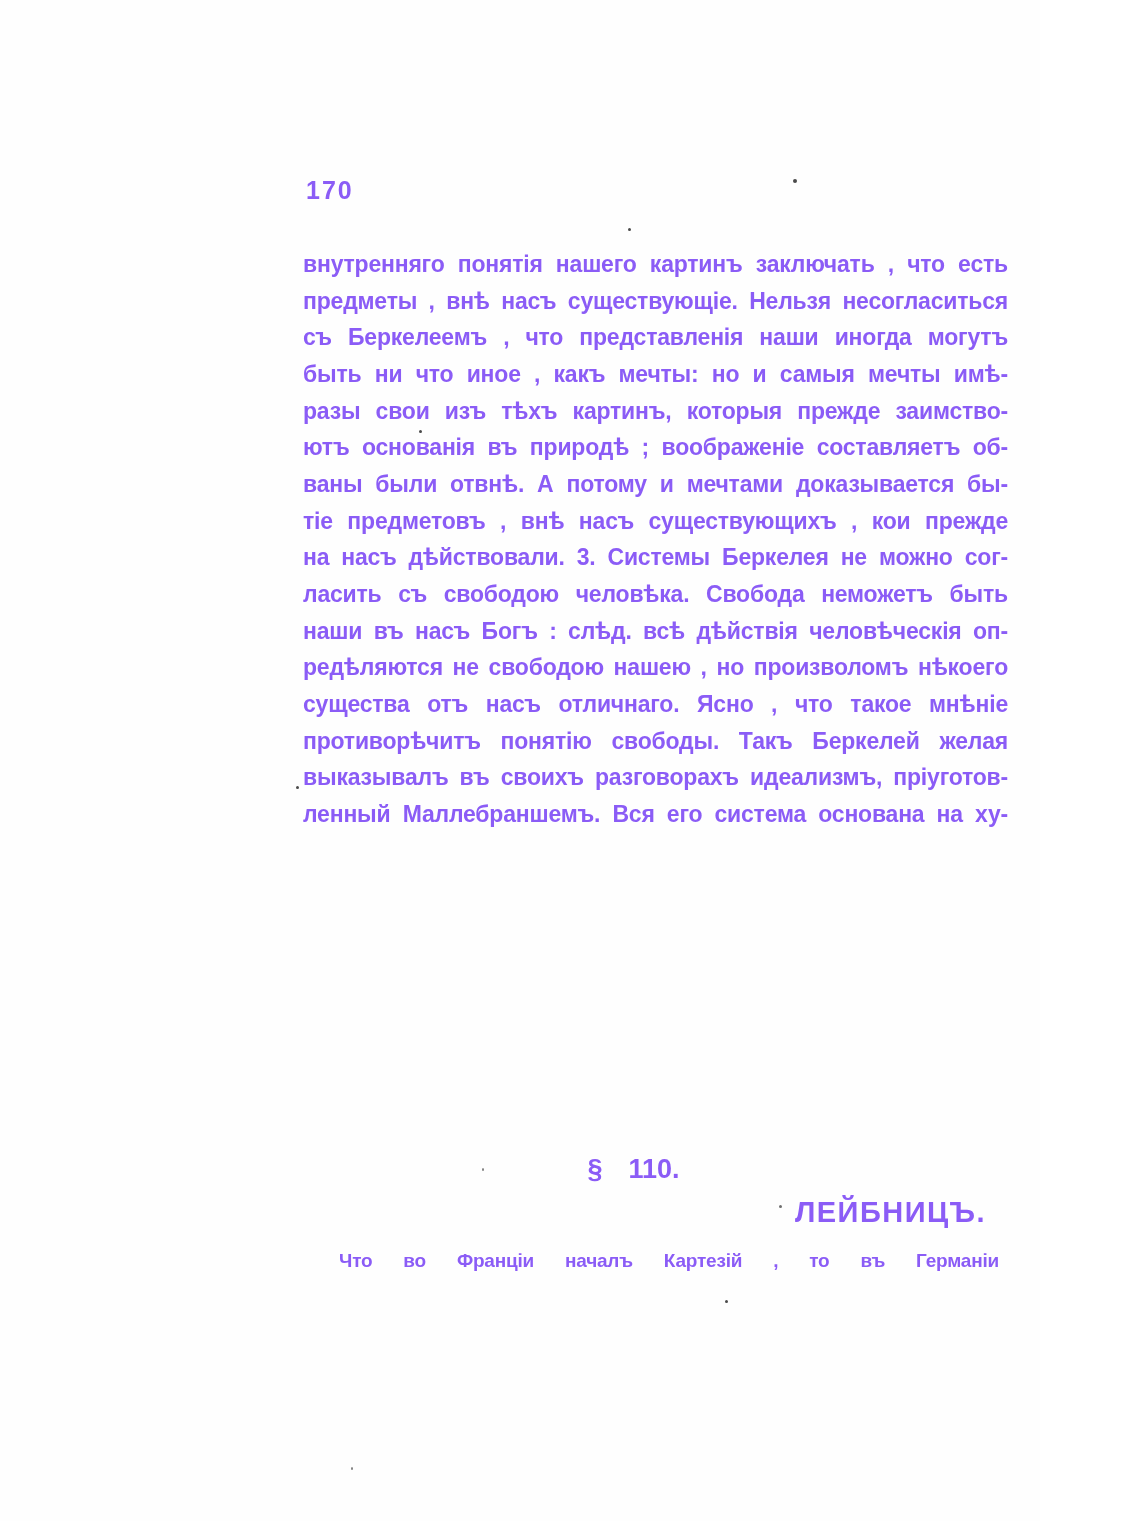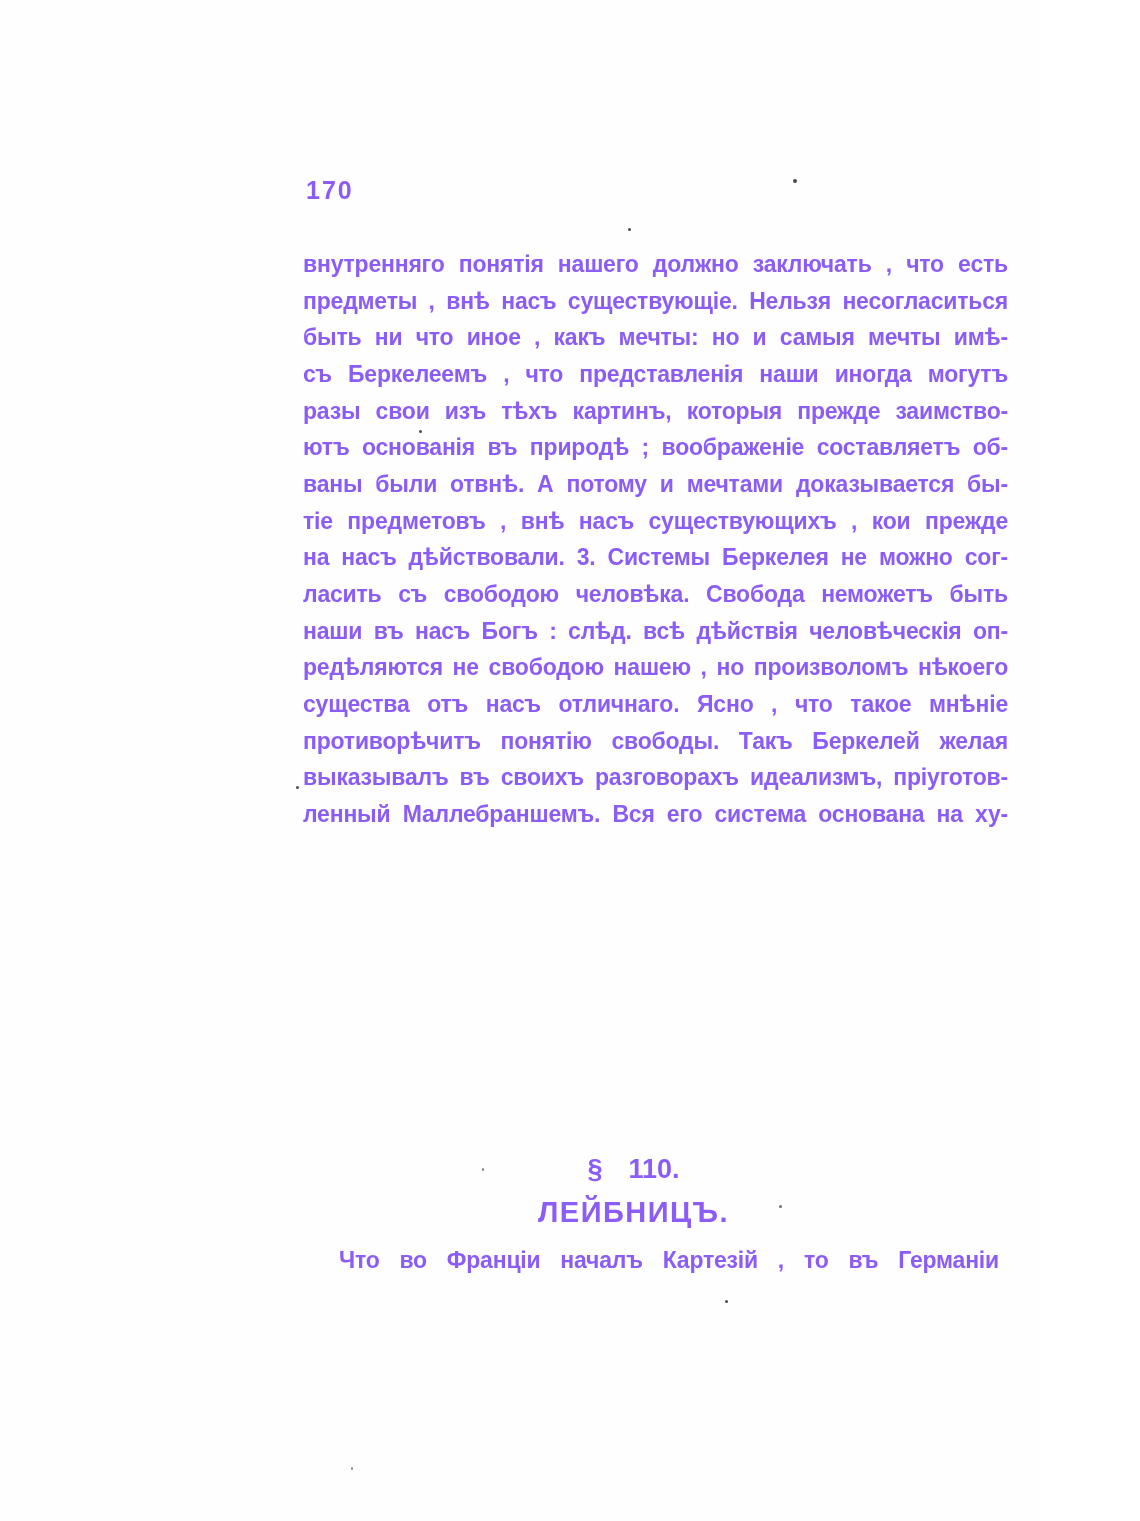--- a/index.html
+++ b/index.html
@@ -44,32 +44,32 @@
     font-size: 27px;
     font-weight: 700;
     line-height: 38px;
   }
   .section-mark { margin-right: 26px; }
   .chapter-title {
     position: absolute;
     left: 281px;
     top: 1193px;
     width: 705px;
-    text-align: center;
+    text-align: right;
     font-size: 29px;
     font-weight: 700;
     letter-spacing: 1.5px;
     line-height: 38px;
   }
   .para-first-line {
     position: absolute;
     left: 303px;
     top: 1242px;
     width: 696px;
-    font-size: 23px;
+    font-size: 19px;
     font-weight: 700;
     line-height: 37px;
     letter-spacing: -0.2px;
     text-indent: 36px;
     text-align: justify;
     text-align-last: justify;
   }
   .speck {
     position: absolute;
     background: #4a4a4a;
@@ -77,24 +77,24 @@
   }
 </style>
 </head>
 <body>
 
 <div class="page">
 
   <div class="page-number">170</div>
 
   <div class="body-text">
-    <div class="tline">внутренняго понятія нашего должно заключать , что есть</div>
+    <div class="tline">внутренняго понятія нашего картинъ заключать , что есть</div>
     <div class="tline">предметы , внѣ насъ существующіе. Нельзя несогласиться</div>
+    <div class="tline">съ Беркелеемъ , что представленія наши иногда могутъ</div>
     <div class="tline">быть ни что иное , какъ мечты: но и самыя мечты имѣ-</div>
-    <div class="tline">съ Беркелеемъ , что представленія наши иногда могутъ</div>
     <div class="tline">разы свои изъ тѣхъ картинъ, которыя прежде заимство-</div>
     <div class="tline">ютъ основанія въ природѣ ; воображеніе составляетъ об-</div>
     <div class="tline">ваны были отвнѣ. А потому и мечтами доказывается бы-</div>
     <div class="tline">тіе предметовъ , внѣ насъ существующихъ , кои прежде</div>
     <div class="tline">на насъ дѣйствовали. 3. Системы Беркелея не можно сог-</div>
     <div class="tline">ласить съ свободою человѣка. Свобода неможетъ быть</div>
     <div class="tline">наши въ насъ Богъ : слѣд. всѣ дѣйствія человѣческія оп-</div>
     <div class="tline">редѣляются не свободою нашею , но произволомъ нѣкоего</div>
     <div class="tline">существа отъ насъ отличнаго. Ясно , что такое мнѣніе</div>
     <div class="tline">противорѣчитъ понятію свободы. Такъ Беркелей желая</div>

